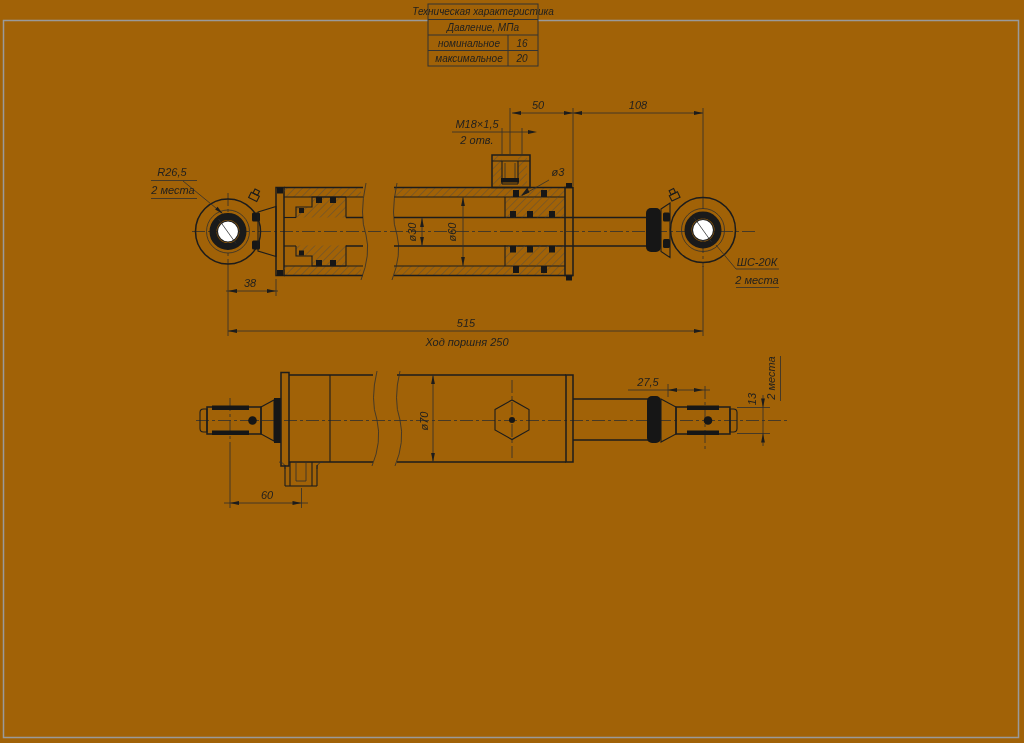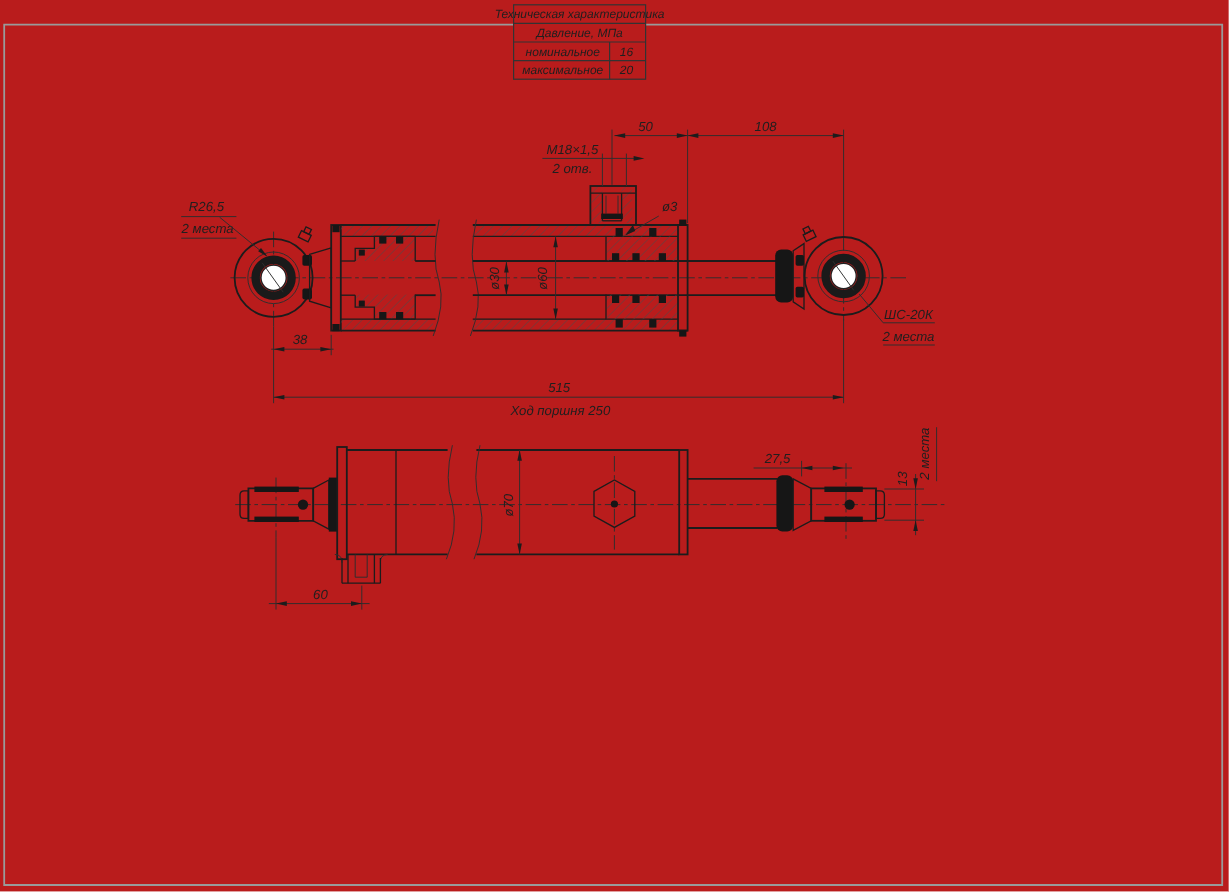--- a/index.html
+++ b/index.html
@@ -1,16 +1,16 @@
 <!DOCTYPE html>
 <html><head>
 <meta charset="utf-8">
 <style>
   html,body{margin:0;padding:0;background:#fff;}
-  .canvas{position:relative;width:1024px;height:743px;background:#b91c1c;overflow:hidden;}
+  .canvas{position:relative;width:1024px;height:743px;background:#a16207;overflow:hidden;}
   svg{display:block;}
   .lbl{font-family:"Liberation Sans",sans-serif;font-style:italic;font-size:11px;fill:#1f1f1f;}
   .tbl{font-family:"Liberation Sans",sans-serif;font-style:italic;font-size:10px;fill:#1f1f1f;}
   .contour{stroke:#1c1c1c;stroke-width:1.5;fill:none;}
   .contour2{stroke:#1c1c1c;stroke-width:1.1;fill:none;}
   .thin{stroke:#2e2e2e;stroke-width:0.8;fill:none;}
   .center{stroke:#2e2e2e;stroke-width:0.8;fill:none;stroke-dasharray:13 3 3 3;}
   .blackfill{fill:#161616;stroke:none;}
   .arrow{fill:#1c1c1c;stroke:none;}
   .frame{stroke:#9a9a9a;stroke-width:1.5;fill:none;}

